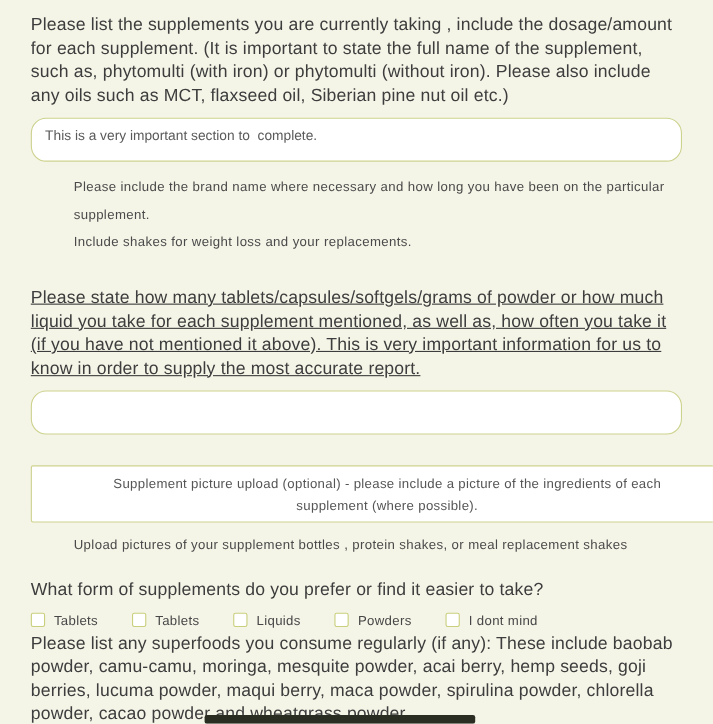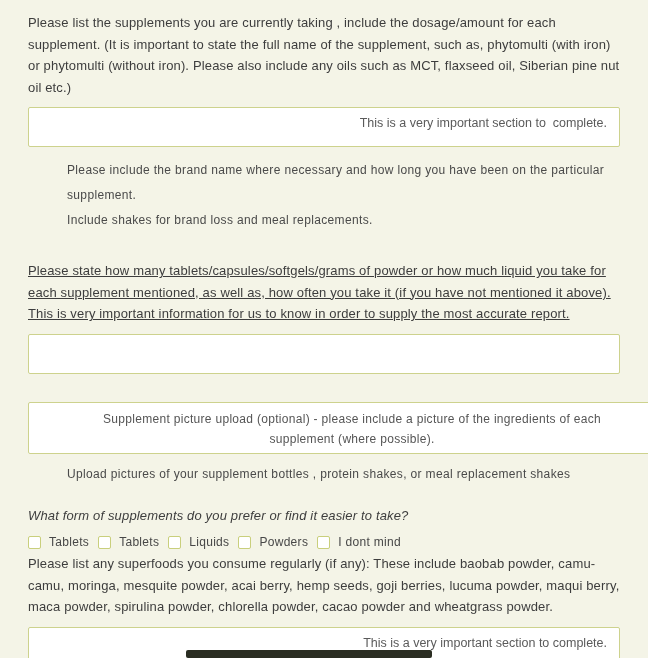--- a/index.html
+++ b/index.html
@@ -9,41 +9,40 @@
     font-family: "Liberation Sans", sans-serif;
     color: #3d3d3d;
     overflow: hidden;
   }
   .page {
     position: relative;
     width: 648px; height: 658px;
     padding: 12px 28px 0 28px;
   }
   .q-label {
-    font-size: 13px;
+    font-size: 16px;
     line-height: 21.5px;
     letter-spacing: 0.15px;
     color: #3d3d3d;
   }
   .text-box {
     display: block;
     width: 592px;
     height: 40px;
     margin-top: 9px;
     background: #ffffff;
     border: 1px solid #cdd28d;
-    border-radius: 2px;
+    border-radius: 14px;
     padding: 8px 12px;
     font-family: "Liberation Sans", sans-serif;
     font-size: 12.5px;
     color: #555555;
     resize: none;
     outline: none;
     overflow: hidden;
-    text-align: right;
   }
   .text-box::placeholder { color: #5a5a5a; opacity: 1; }
   .helper {
     margin-top: 11px;
     font-size: 12px;
     line-height: 25px;
     letter-spacing: 0.35px;
     color: #4a4a4a;
     margin-left: 39px;
   }
@@ -62,25 +61,25 @@
     text-align: center;
     padding: 4px 40px;
     cursor: pointer;
   }
   .upload-box span {
     font-size: 12px;
     line-height: 20px;
     letter-spacing: 0.3px;
     color: #555555;
   }
-  .question-block { margin-top: 22px; font-style: italic; }
+  .question-block { margin-top: 22px; }
   .checkbox-row {
     display: flex;
     align-items: center;
-    gap: 9px;
+    gap: 31px;
     margin-top: 9px;
   }
   .checkbox-item {
     display: flex;
     align-items: center;
     cursor: pointer;
   }
   .checkbox-square {
     width: 13px; height: 13px;
     background: #ffffff;
@@ -109,21 +108,21 @@
 <body>
 
 <div class="page">
 
   <div class="q-label">Please list the supplements you are currently taking , include the dosage/amount for each supplement. (It is important to state the full name of the supplement, such as, phytomulti (with iron) or phytomulti (without iron). Please also include any oils such as MCT, flaxseed oil, Siberian pine nut oil etc.)</div>
 
   <textarea class="text-box" placeholder="This is a very important section to  complete." style=""></textarea>
 
   <div class="helper">
     <div>Please include the brand name where necessary and how long you have been on the particular supplement.</div>
-    <div>Include shakes for brand loss and meal replacements.</div>
+    <div>Include shakes for weight loss and your replacements.</div>
   </div>
 
   <div class="q-label section-gap">Please state how many tablets/capsules/softgels/grams of powder or how much liquid you take for each supplement mentioned, as well as, how often you take it (if you have not mentioned it above). This is very important information for us to know in order to supply the most accurate report.</div>
 
   <textarea class="text-box" placeholder="" style=""></textarea>
 
   <div class="upload-box">
     <span>Supplement picture upload (optional) - please include a picture of the ingredients of each supplement (where possible).</span>
   </div>
 

